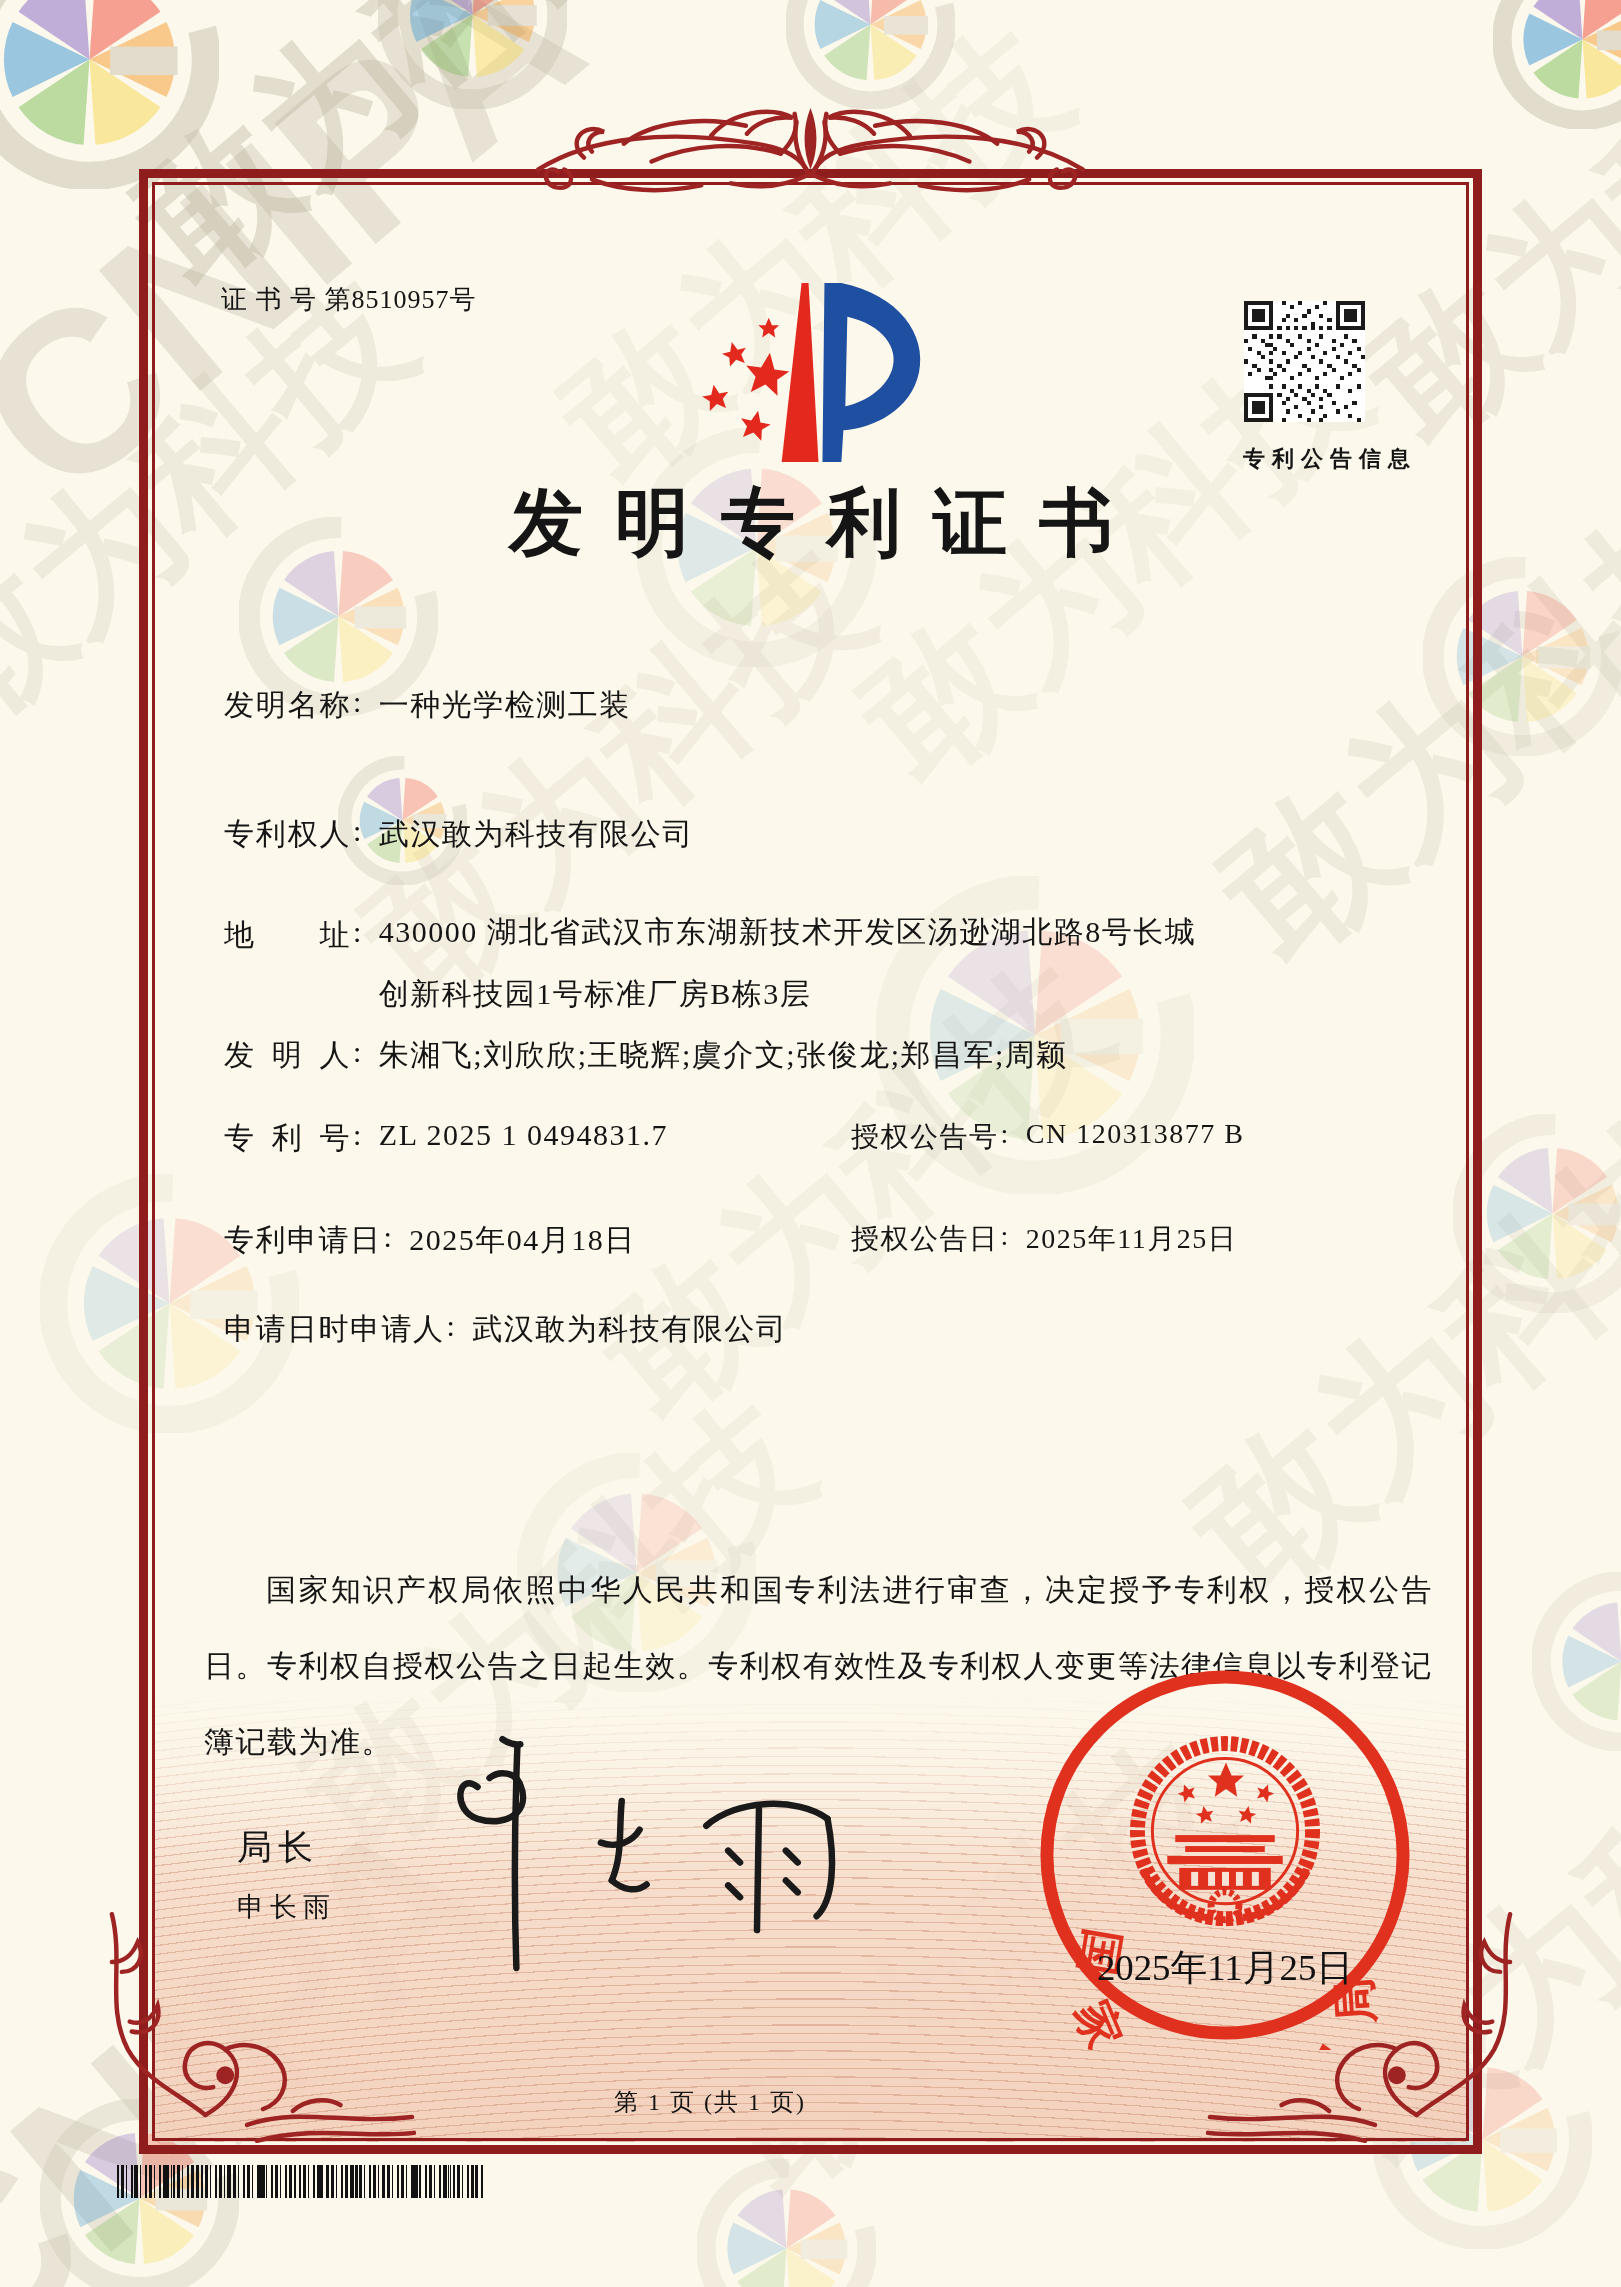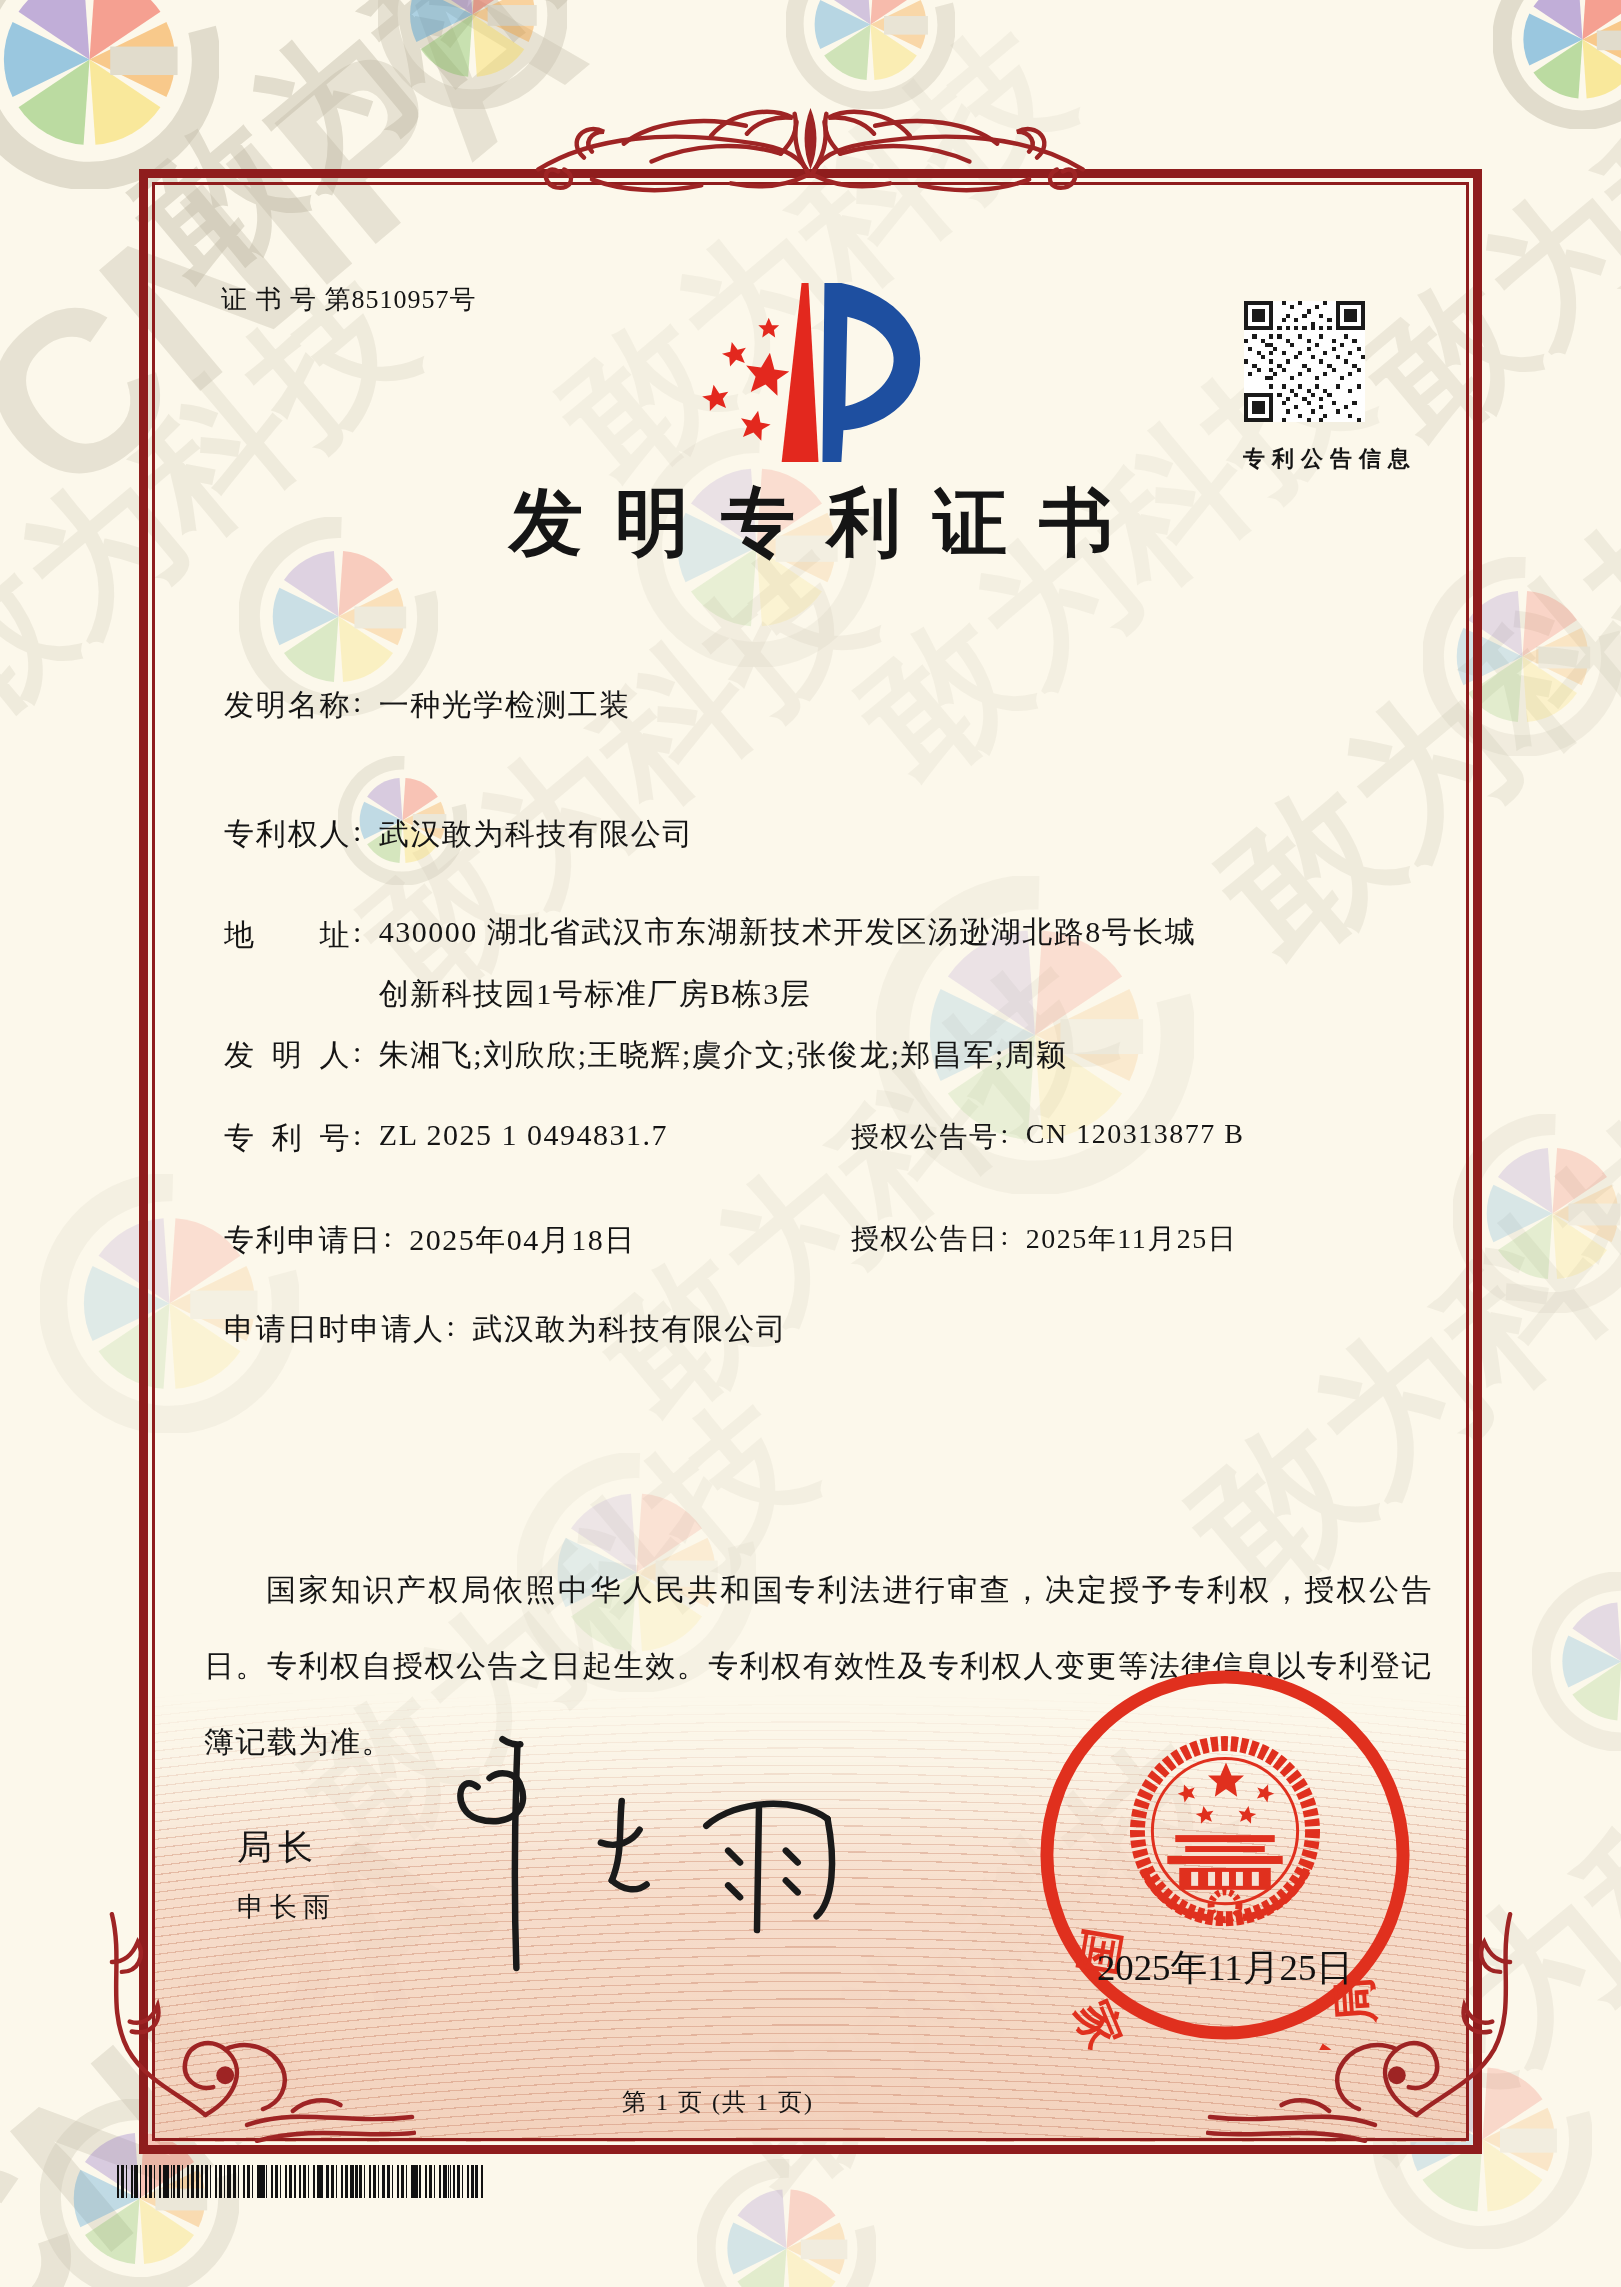--- a/index.html
+++ b/index.html
@@ -40,21 +40,21 @@
   .fvalue{vertical-align:top;}
   .multi{display:inline-block;line-height:62px;margin-top:-14px;vertical-align:top;}
   .legal{position:absolute;left:204px;top:1552px;width:1229px;font-size:30px;line-height:76px;
          text-align:justify;text-indent:62px;letter-spacing:1.5px;z-index:3;}
   .director-title{position:absolute;left:237px;top:1824px;font-size:35px;letter-spacing:6px;z-index:3;
          font-family:"Liberation Sans","DejaVu Sans",sans-serif;}
   .director-name{position:absolute;left:237px;top:1889px;font-size:27px;letter-spacing:6px;z-index:3;
          font-family:"Liberation Sans","DejaVu Sans",sans-serif;text-align:right;}
   .signature{position:absolute;left:408px;top:1729px;width:517px;height:279px;z-index:4;}
   .seal{position:absolute;left:1030px;top:1660px;width:390px;height:390px;z-index:5;}
-  .footer{position:absolute;left:8px;top:2086px;width:1420px;text-align:center;font-size:24px;
+  .footer{position:absolute;left:0;top:2086px;width:1420px;text-align:center;font-size:24px;
           letter-spacing:2px;z-index:3;}
   .barcode{position:absolute;left:117px;top:2165px;width:366px;height:33px;z-index:3;
     background-image:
       repeating-linear-gradient(90deg,#111 0 2px,transparent 2px 4px,#111 4px 7px,transparent 7px 9px,#111 9px 10px,transparent 10px 14px),
       repeating-linear-gradient(90deg,transparent 0 17px,#111 17px 20px,transparent 20px 23px,#111 23px 24px,transparent 24px 31px);}
 </style>
 </head>
 <body>
 
 <div class="page">

